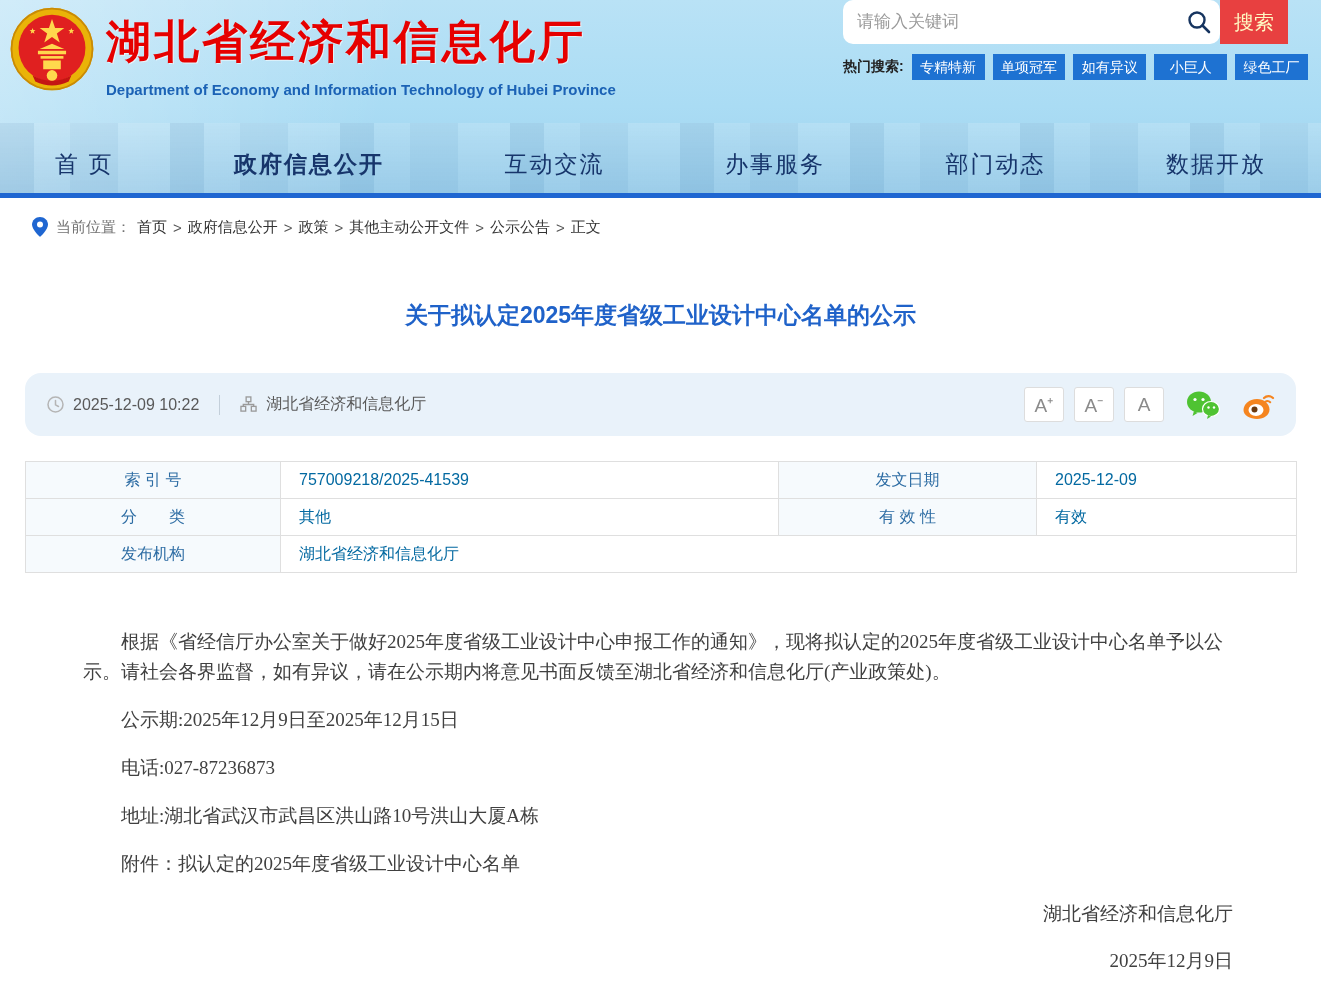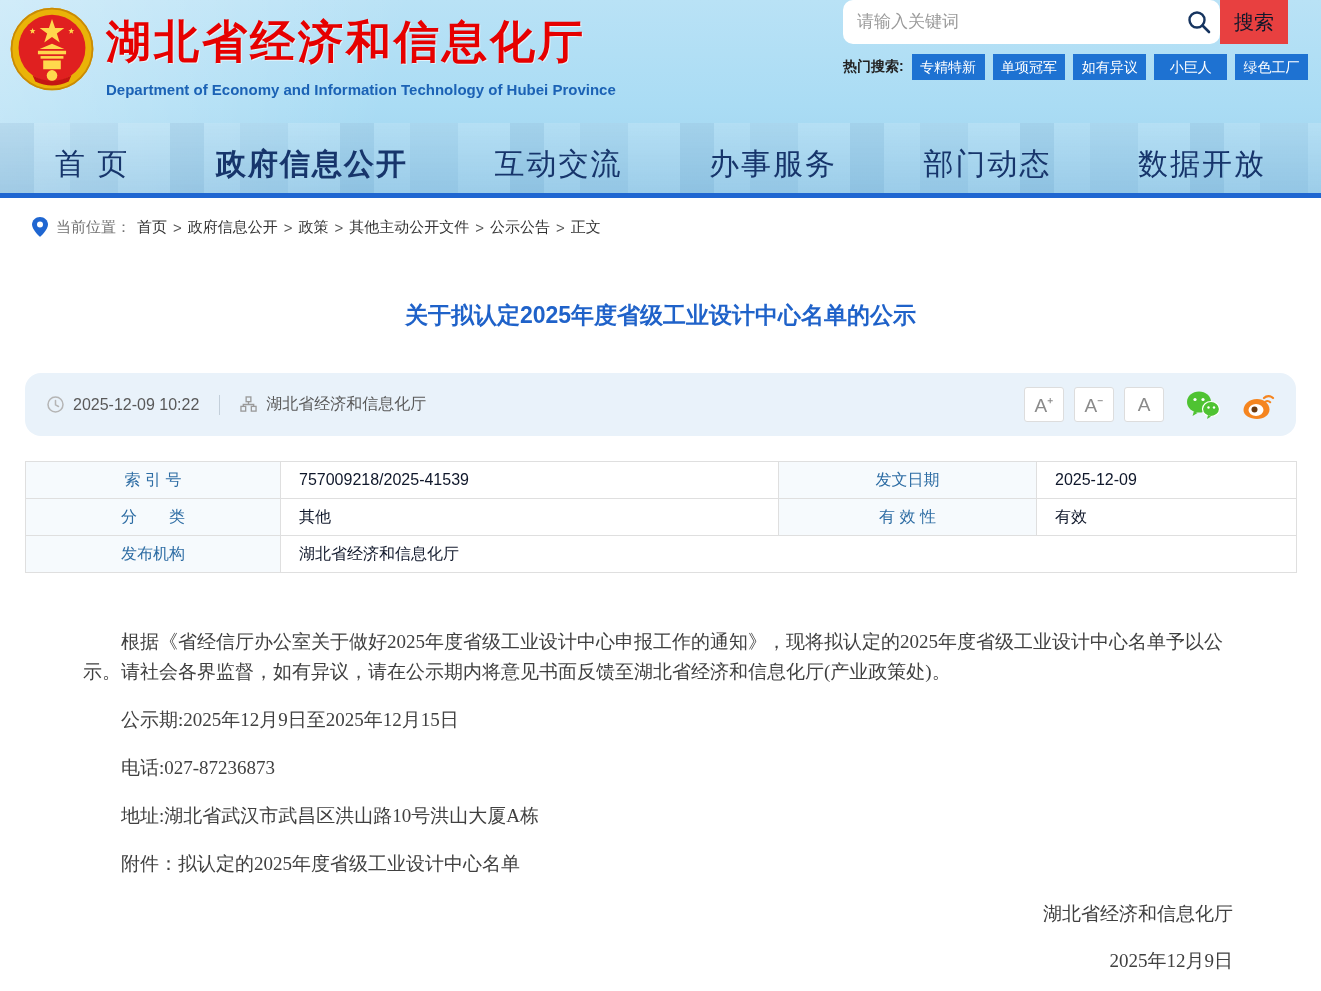--- a/index.html
+++ b/index.html
@@ -32,34 +32,34 @@
   .search-area { position:absolute; top:0; right:0; width:478px; }
   .search-row { display:flex; height:44px; }
   .search-box { position:relative; width:377px; height:44px; background:#fff;border-radius:10px; }
   .search-input {
     width:100%; height:100%; border:none; outline:none; background:transparent;
     padding:0 44px 0 14px; font-size:17px; color:#333; font-family:"Liberation Sans",sans-serif;
   }
   .search-input::placeholder { color:#9a9a9a; }
   .mag-icon { position:absolute; right:8px; top:9px; width:26px; height:26px; cursor:pointer; }
   .search-btn {
-    width:68px; height:44px; background:#e84040; color:#0f172a; border:none;
+    width:68px; height:44px; background:#e84040; color:#fef9c3; border:none;
     font-size:20px; cursor:pointer; font-family:Liberation Serif, serif;
   }
   .hot-row { display:flex; align-items:center; margin-top:9px; height:27px; }
   .hot-label { font-size:14px; color:#222; font-weight:bold; margin-right:8px; white-space:nowrap; }
   .hot-tag {
     display:inline-block; background:#1e72d2; color:#fff; font-size:14px;
     line-height:26px; text-align:center; width:74px; margin-right:8px; cursor:pointer; white-space:nowrap;
   }
   .hot-tag:last-child { margin-right:13px; }
 
   .nav { position:absolute; left:0; bottom:0; width:100%; height:58px; display:flex; align-items:center; }
   .nav-inner { width:100%; display:flex; justify-content:space-between; padding:0 55px; }
-  .nav-item { font-size:30px; color:#17356b; cursor:pointer; letter-spacing:2px; white-space:nowrap; }
+  .nav-item { font-size:23px; color:#17356b; cursor:pointer; letter-spacing:2px; white-space:nowrap; }
   .nav-item.active { font-weight:bold; }
 
   
   .breadcrumb { height:58px; display:flex; align-items:center; padding-left:32px; background:#fff; font-size:15px; color:#333; }
   .pin-icon { width:16px; height:20px; margin-right:8px; }
   .crumb { color:#333; cursor:pointer; margin:0 6px; }
   .crumb.current { cursor:default; }
   .crumb-sep { color:#555; }
   .crumb-label { color:#737373;font-family:Liberation Mono, monospace; }
 
@@ -78,21 +78,21 @@
     width:40px; height:35px; background:#fff; border:1px solid #ddd; border-radius:3px;
     color:#8a8a8a; font-size:19px; margin-left:10px; cursor:pointer; display:flex; align-items:center; justify-content:center;
     font-family:"Liberation Sans",sans-serif;
   }
   .share-icon { width:34px; height:30px; margin-left:22px; cursor:pointer; }
 
   
   .info-table { margin:25px 25px 0 25px; border-collapse:collapse; width:1271px; table-layout:fixed; }
   .info-table td { border:1px solid #dfdfdf; height:37px; font-size:16px; vertical-align:middle; }
   .info-table td.lbl { background:#f6fafd; color:#2e6da4; text-align:center; }
-  .info-table td.val { background:#fff; color:#0f172a; padding-left:18px; }
+  .info-table td.val { background:#fff; color:#0369a1; padding-left:18px; }
 
   
   .doc-body { margin:54px 88px 0 83px; font-family:"Liberation Serif","DejaVu Serif",serif; color:#404040; font-size:19px; }
   .doc-body p { line-height:30px; margin-bottom:18px; }
   .p-indent { text-indent:2em; }
   .attach-name { cursor:pointer; }
   .signature { text-align:right; margin-top:20px; }
   .signature p { line-height:30px; margin-bottom:17px; }
 </style>
 </head>

